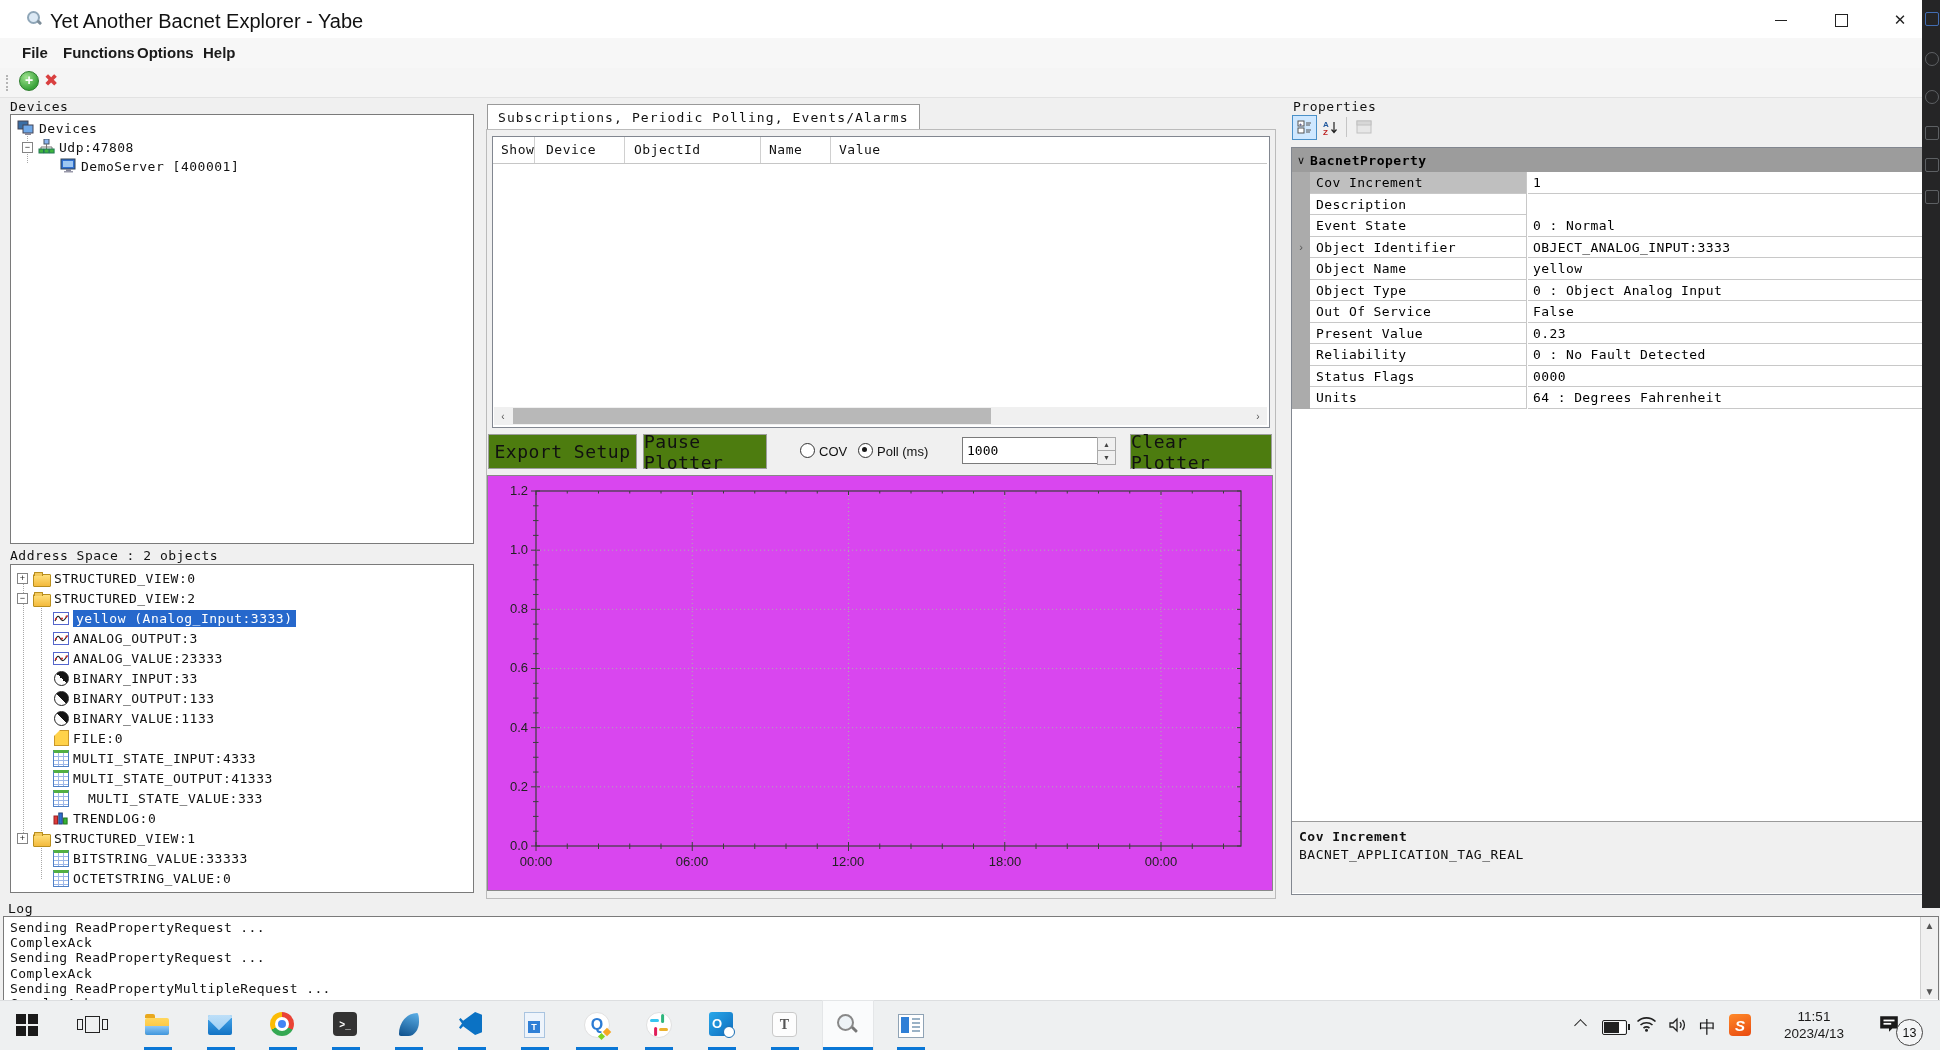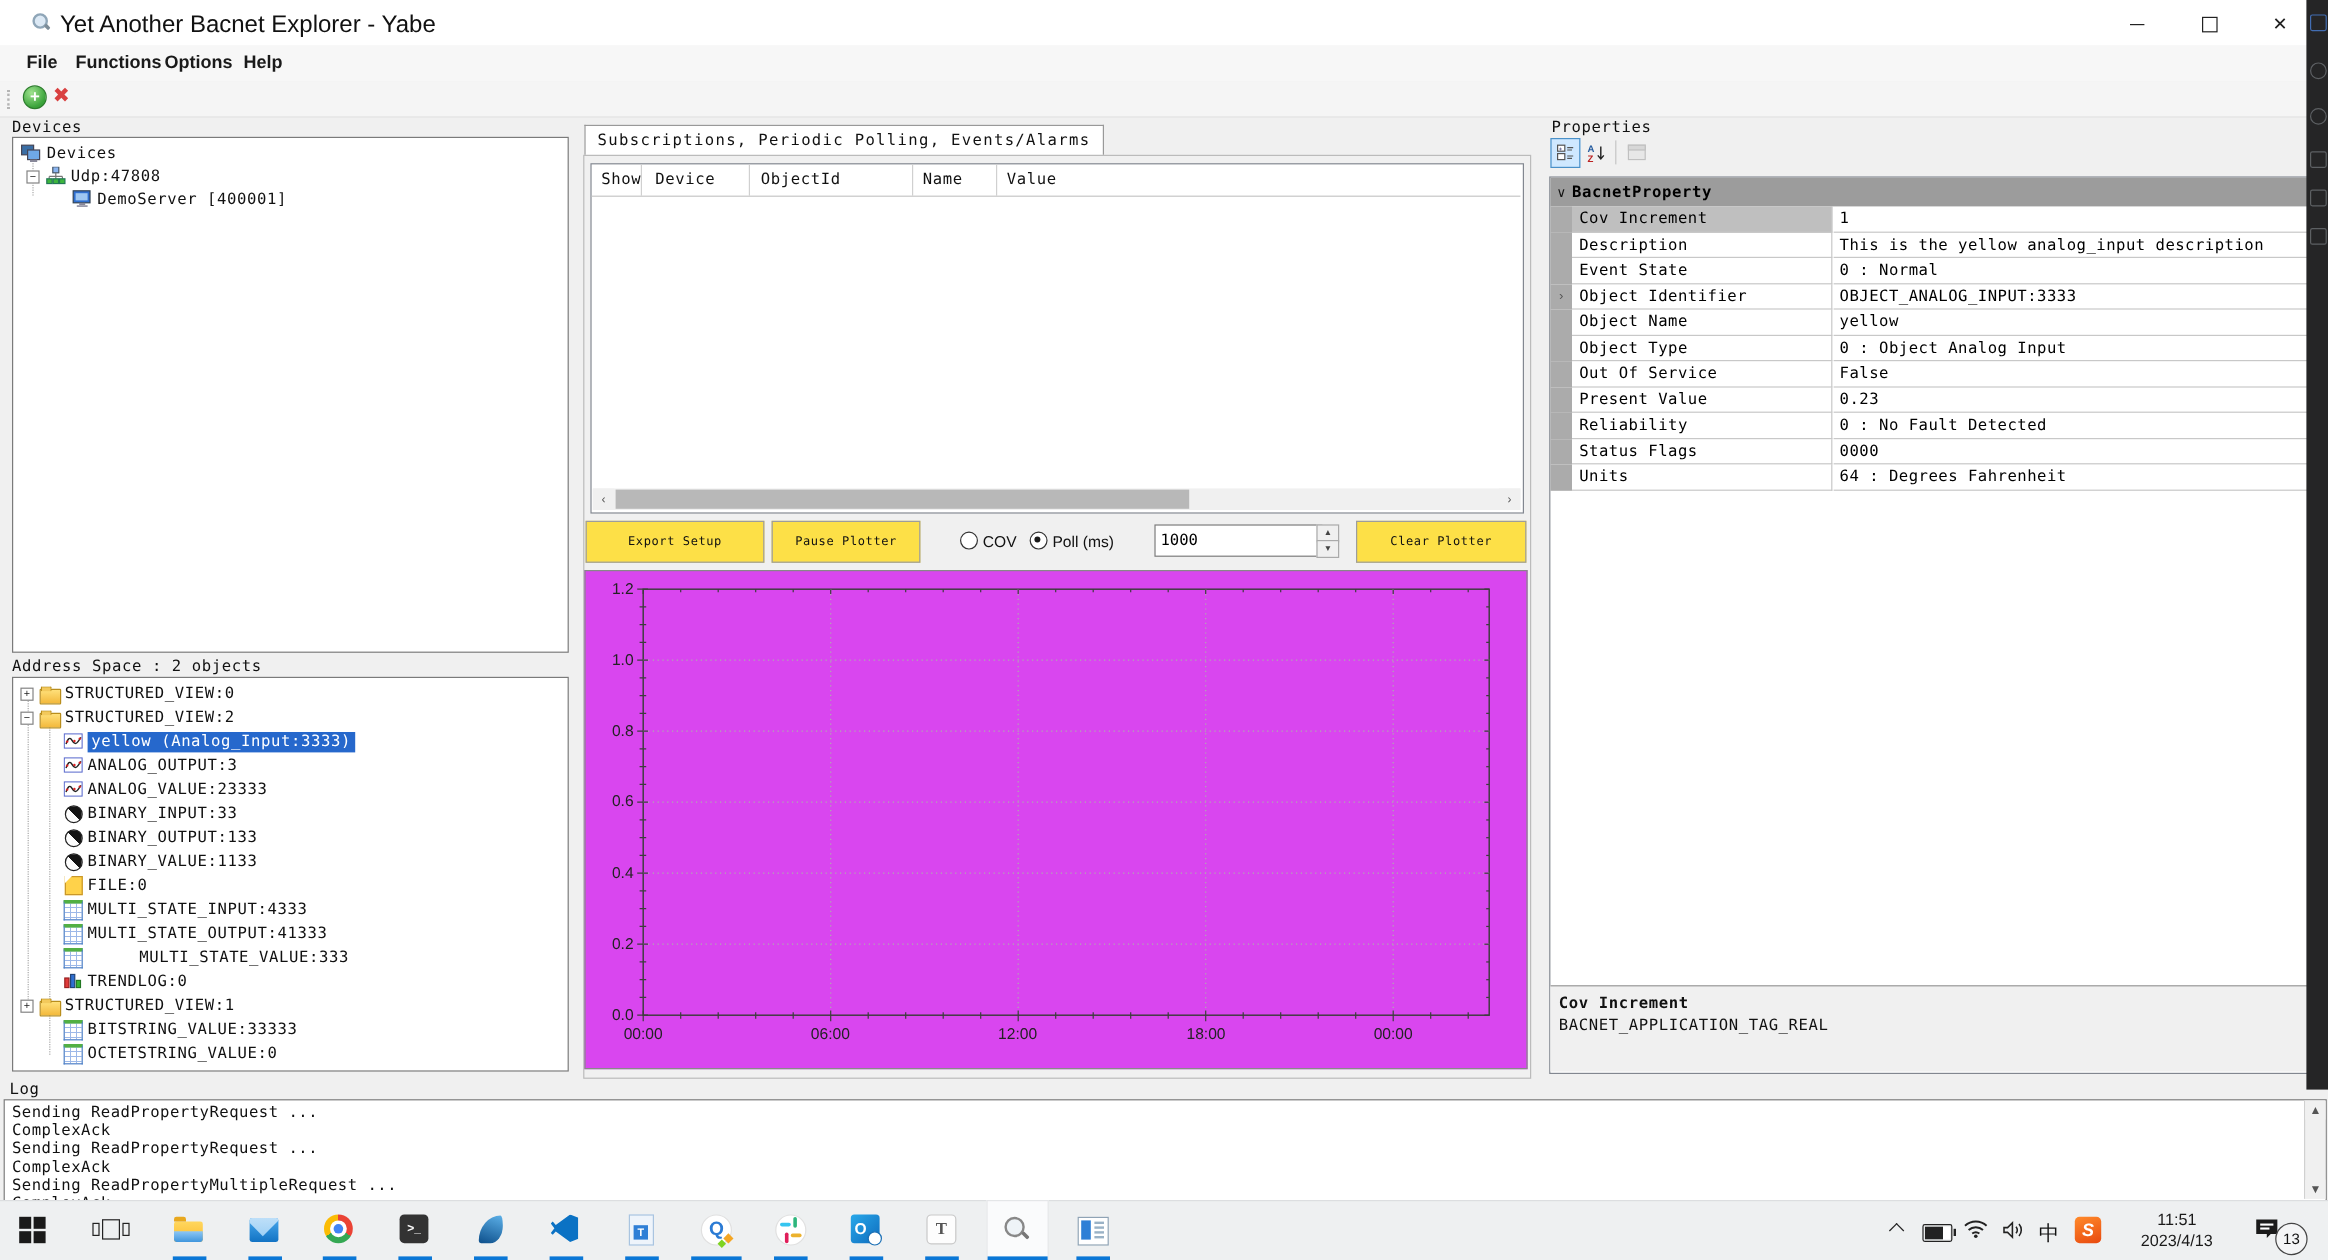--- a/index.html
+++ b/index.html
@@ -52,22 +52,22 @@
   #tabpage{left:486px;top:129px;width:788px;height:768px;background:#f0f0f0;border:1px solid #bbb;}
   #gridbox{left:492px;top:136px;width:776px;height:290px;background:#fff;border:1px solid #828790;}
   .ghead{position:absolute;top:5px;font-family:"DejaVu Sans Mono","Liberation Mono",monospace;font-size:13px;color:#111;letter-spacing:.5px;}
   .gsep{position:absolute;top:0;width:0;height:26px;border-left:1px solid #d0d0d0;}
   #ghead-line{position:absolute;left:0;top:26px;width:774px;height:0;border-top:1px solid #c6c6c6;}
   
   .sb-track{position:absolute;background:#f0f0f0;}
   .sb-btn{position:absolute;background:#f0f0f0;color:#555;font-size:10px;display:flex;align-items:center;justify-content:center;}
   .sb-thumb{position:absolute;background:#b8b8b8;}
   
-  .btn{position:absolute;background:#fde047;border:1px solid #9d9d9d;display:flex;align-items:center;justify-content:center;
-    font-family:"DejaVu Sans Mono","Liberation Mono",monospace;font-size:10px;color:#111;letter-spacing:.5px;}
+  .btn{position:absolute;background:#4d7c0f;border:1px solid #9d9d9d;display:flex;align-items:center;justify-content:center;
+    font-family:"DejaVu Sans Mono","Liberation Mono",monospace;font-size:18px;color:#111;letter-spacing:.5px;}
   .radio{position:absolute;width:13px;height:13px;border:1px solid #333;border-radius:50%;background:#fff;}
   .radio.on::before{content:"";position:absolute;left:3px;top:3px;width:5px;height:5px;border-radius:50%;background:#1a1a1a;}
   .rlabel{position:absolute;font-size:13px;color:#111;font-family:"Liberation Sans",sans-serif;}
   #poll-input{position:absolute;left:962px;top:437px;width:134px;height:25px;border:1px solid #7a7a7a;
     font-family:"DejaVu Sans Mono","Liberation Mono",monospace;font-size:13px;padding:0 0 0 4px;outline:none;}
   .spin{position:absolute;left:1097px;width:17px;height:13px;background:#f0f0f0;border:1px solid #aaa;font-size:7px;color:#444;
     display:flex;align-items:center;justify-content:center;}
   
   #chartbox{left:487px;top:475px;width:784px;height:414px;background:#d946ef;border:1px solid #888;}
   .ytick{position:absolute;width:34px;text-align:right;font-size:13px;color:#222;}
@@ -283,21 +283,21 @@
     <div class="trow" style="top:183px;">
       <span class="ico i-table" style="left:42px;top:2px;"></span>
       <span class="tlabel" style="margin-left:62px;">MULTI_STATE_INPUT:4333</span>
     </div>
     <div class="trow" style="top:203px;">
       <span class="ico i-table" style="left:42px;top:2px;"></span>
       <span class="tlabel" style="margin-left:62px;">MULTI_STATE_OUTPUT:41333</span>
     </div>
     <div class="trow" style="top:223px;">
       <span class="ico i-table" style="left:42px;top:2px;"></span>
-      <span class="tlabel" style="margin-left:68px;padding-left:37px;">MULTI_STATE_VALUE:333</span>
+      <span class="tlabel" style="margin-left:40px;padding-left:37px;">MULTI_STATE_VALUE:333</span>
     </div>
     <div class="trow" style="top:243px;">
       <span class="ico" style="left:42px;top:3px;"><svg width="15" height="13" viewBox="0 0 15 13">
             <rect x="1" y="4" width="3.5" height="8" fill="#e03a3a" stroke="#922"></rect>
             <rect x="5.8" y="1" width="3.5" height="11" fill="#2f6fd0" stroke="#247"></rect>
             <rect x="10.6" y="6" width="3.5" height="6" fill="#35b535" stroke="#272"></rect>
           </svg></span>
       <span class="tlabel" style="margin-left:62px;">TRENDLOG:0</span>
     </div>
     <div class="trow" style="top:263px;">
@@ -503,21 +503,20 @@
       <span class="cat">BacnetProperty</span>
     </div>
     <div class="prow" style="top:24px;">
       <span class="pmargin"></span>
       <span class="pname sel">Cov Increment</span>
       <span class="pvalue">1</span>
     </div>
     <div class="prow" style="top:45.5px;">
       <span class="pmargin"></span>
       <span class="pname">Description</span>
-      <span class="pvalue">This is the yellow analog_input description</span>
     </div>
     <div class="prow" style="top:67px;text-decoration:underline;">
       <span class="pmargin"></span>
       <span class="pname">Event State</span>
       <span class="pvalue">0 : Normal</span>
     </div>
     <div class="prow" style="top:88.5px;">
       <span class="pmargin">›</span>
       <span class="pname">Object Identifier</span>
       <span class="pvalue">OBJECT_ANALOG_INPUT:3333</span>

